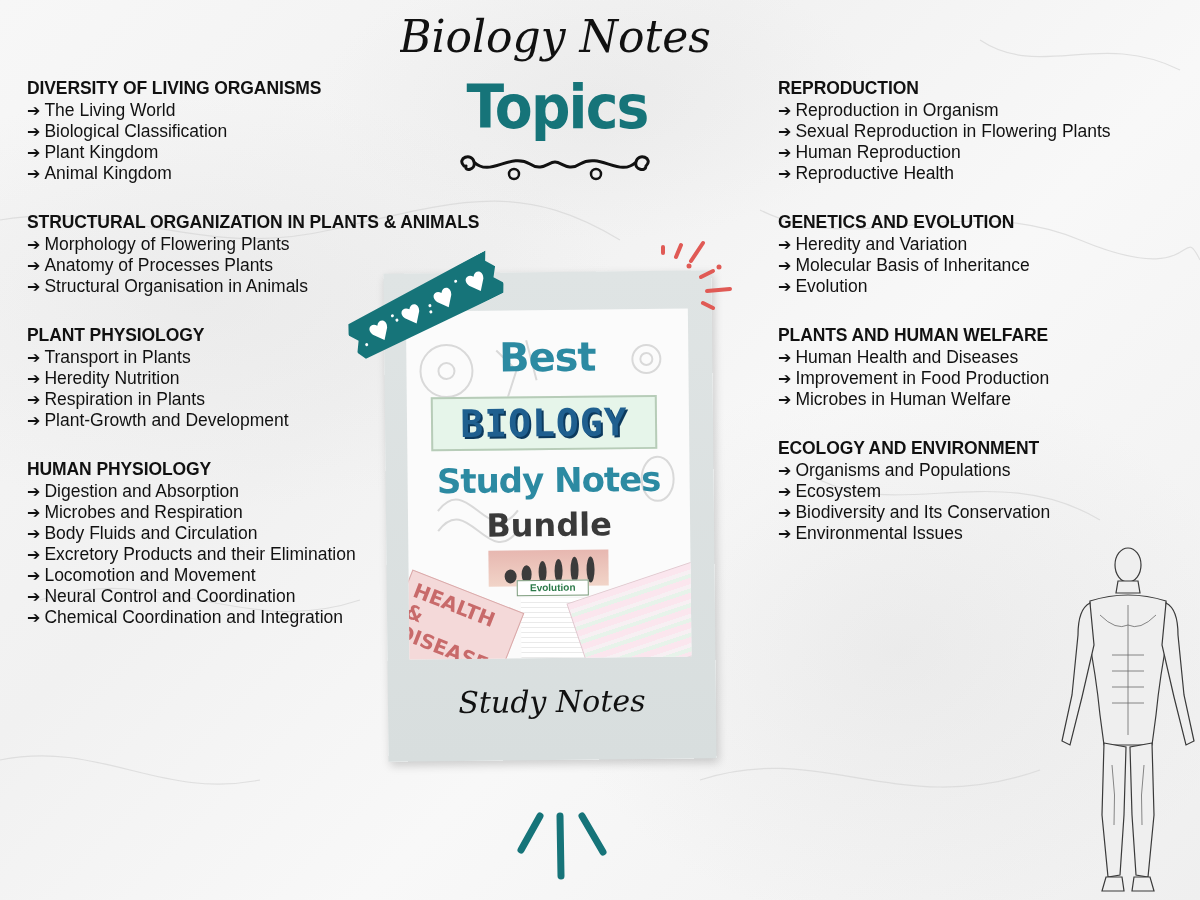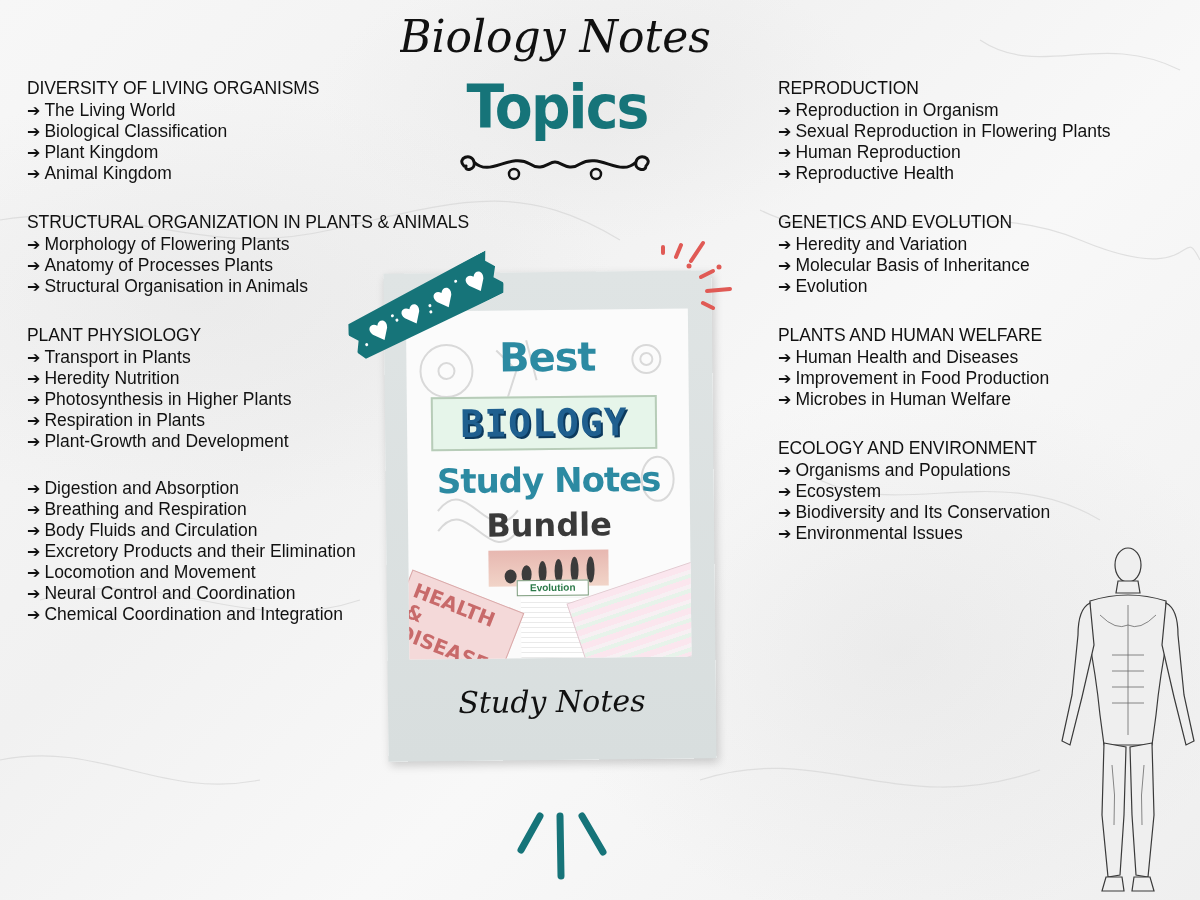--- a/index.html
+++ b/index.html
@@ -15,21 +15,21 @@
       linear-gradient(135deg, #f7f7f7 0%, #f1f1f1 35%, #f8f8f8 60%, #efefef 100%);
   }
   .marble {
     position: absolute; inset: 0; pointer-events: none;
   }
   .column { position: absolute; top: 76px; }
   .col-left { left: 27px; }
   .col-right { left: 778px; }
   .section { margin-bottom: 26px; }
   .section-title {
-    font-weight: normal;
+    font-weight: bold;
     font-size: 17.5px;
     line-height: 24px;
     letter-spacing: -0.1px;
     white-space: nowrap;
   }
   .item {
     font-size: 17.5px;
     line-height: 20px;
     white-space: nowrap;
   }
@@ -162,27 +162,27 @@
   <div class="section">
     <div class="section-title">STRUCTURAL ORGANIZATION IN PLANTS &amp; ANIMALS</div>
     <div class="item"><span class="arrow">➔</span><span>Morphology of Flowering Plants</span></div>
     <div class="item"><span class="arrow">➔</span><span>Anatomy of Processes Plants</span></div>
     <div class="item"><span class="arrow">➔</span><span>Structural Organisation in Animals</span></div>
   </div>
   <div class="section">
     <div class="section-title">PLANT PHYSIOLOGY</div>
     <div class="item"><span class="arrow">➔</span><span>Transport in Plants</span></div>
     <div class="item"><span class="arrow">➔</span><span>Heredity Nutrition</span></div>
-    <div class="item"><span class="arrow">➔</span><span>Photosynthesis in Higher Plants</span></div>
     <div class="item"><span class="arrow">➔</span><span>Respiration in Plants</span></div>
     <div class="item"><span class="arrow">➔</span><span>Plant-Growth and Development</span></div>
   </div>
   <div class="section">
+    <div class="section-title">HUMAN PHYSIOLOGY</div>
     <div class="item"><span class="arrow">➔</span><span>Digestion and Absorption</span></div>
-    <div class="item"><span class="arrow">➔</span><span>Breathing and Respiration</span></div>
+    <div class="item"><span class="arrow">➔</span><span>Microbes and Respiration</span></div>
     <div class="item"><span class="arrow">➔</span><span>Body Fluids and Circulation</span></div>
     <div class="item"><span class="arrow">➔</span><span>Excretory Products and their Elimination</span></div>
     <div class="item"><span class="arrow">➔</span><span>Locomotion and Movement</span></div>
     <div class="item"><span class="arrow">➔</span><span>Neural Control and Coordination</span></div>
     <div class="item"><span class="arrow">➔</span><span>Chemical Coordination and Integration</span></div>
   </div>
 </div>
 
 <div class="column col-right">
   <div class="section">

